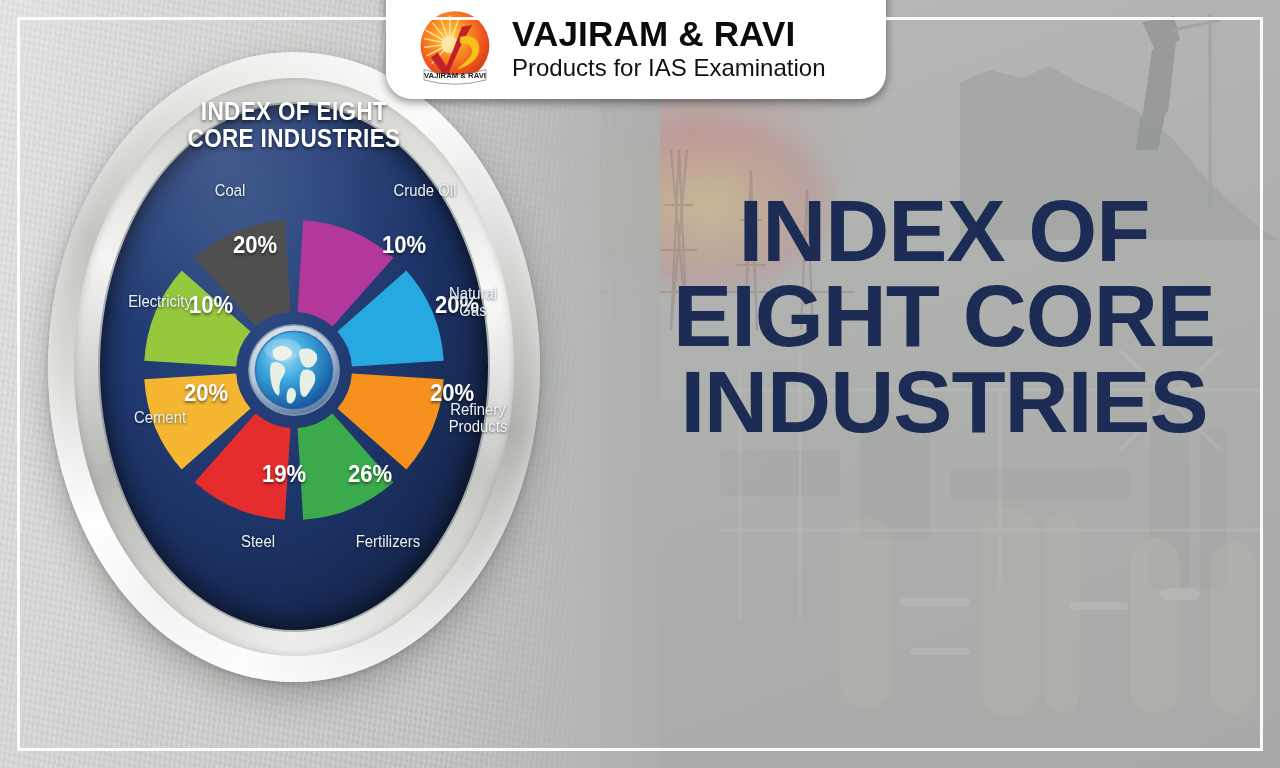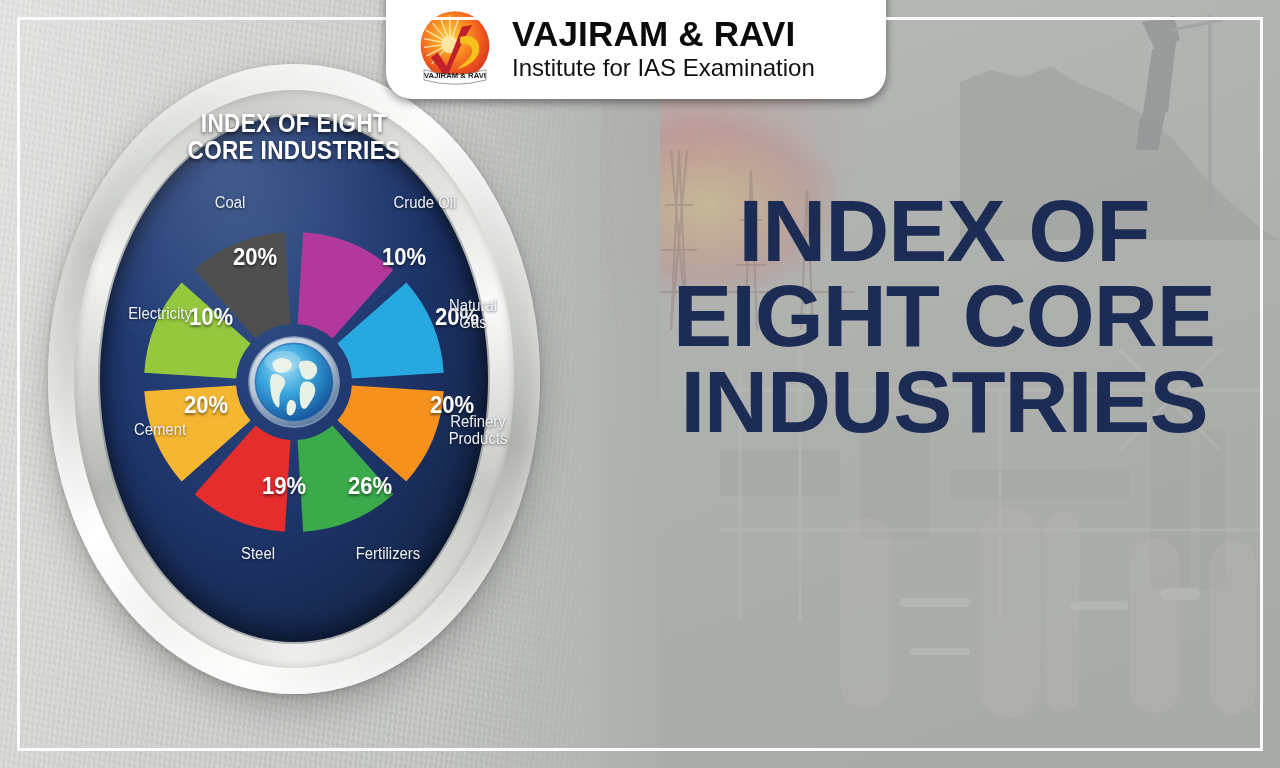--- a/index.html
+++ b/index.html
@@ -72,21 +72,21 @@
 
   
   .frame{
     position:absolute; left:17px; top:17px; right:17px; bottom:17px;
     border:3px solid rgba(255,255,255,.93);
     pointer-events:none; z-index:60;
   }
 
   
   .dial-wrap{
-    position:absolute; left:48px; top:64px; width:492px; height:630px;
+    position:absolute; left:48px; top:52px; width:492px; height:630px;
   }
   .bezel{
     position:absolute; inset:0;
     border-radius:50%;
     background:
       conic-gradient(from 210deg,
         #f2f3f1 0deg, #ffffff 22deg, #d9dad6 58deg, #c2c4c0 92deg,
         #eceeea 140deg, #fbfbfa 178deg, #cfd1cd 220deg, #aeb0ac 256deg,
         #e4e5e2 300deg, #fdfdfc 340deg, #f2f3f1 360deg);
     box-shadow:
@@ -366,18 +366,18 @@
         <path d="M58 24 C52 40 46 56 40 70 L30 54 L22 60 L40 84 C50 60 60 38 70 22 Z" fill="#c0202a"></path>
         <path d="M56 36 C70 32 80 40 78 52 C76 64 64 70 52 74 C60 66 70 60 70 52 C70 46 64 42 56 44 Z" fill="#f5c21c"></path>
         <g>
           <path d="M14 74 Q50 86 86 74 L86 86 Q50 96 14 86 Z" fill="#ffffff" stroke="#8e8e8e" stroke-width="1"></path>
           <text x="50" y="84" text-anchor="middle" font-family="Liberation Sans, sans-serif" font-size="9" font-weight="bold" fill="#1a1a1a">VAJIRAM &amp; RAVI</text>
         </g>
       </svg>
     </div>
     <div class="brand">
       <div class="brand-name">VAJIRAM &amp; RAVI</div>
-      <div class="brand-sub">Institute for IAS Examination</div>
+      <div class="brand-sub">Products for IAS Examination</div>
     </div>
   </div>
 
   <div class="frame"></div>
 </div>
 
 </body></html>

